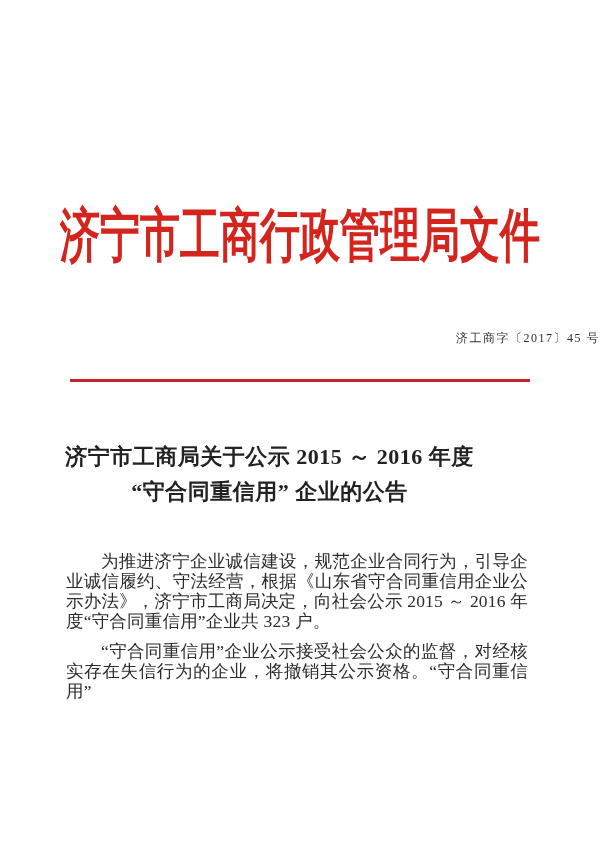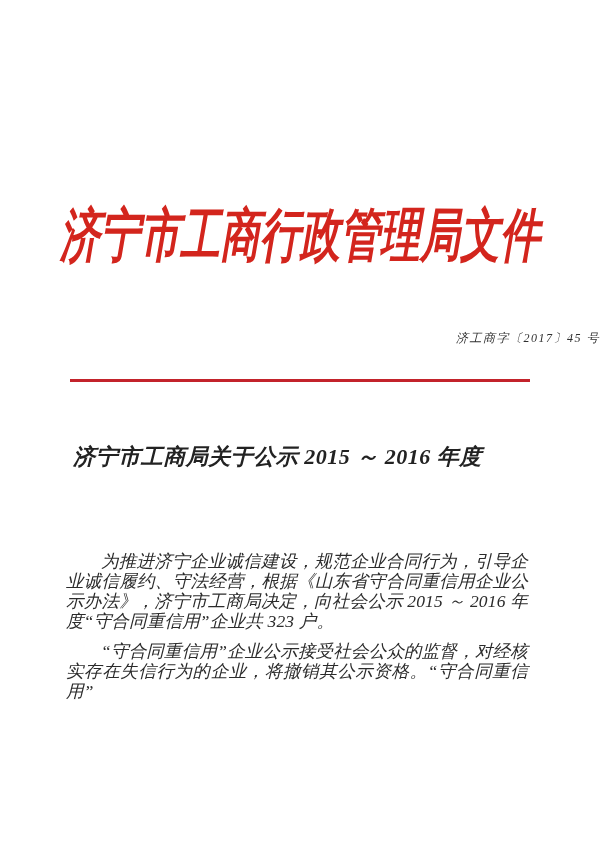--- a/index.html
+++ b/index.html
@@ -8,21 +8,20 @@
     background: #ffffff;
   }
   .page {
     position: relative;
     width: 600px;
     height: 848px;
     background: #ffffff;
     overflow: hidden;
     font-family: "Liberation Serif", "DejaVu Serif", serif;
     margin: 0 auto;
-    font-style: italic;
   }
   
   .letterhead {
     position: absolute;
     top: 206px;
     left: 0;
     width: 600px;
     height: 60px;
     display: flex;
     align-items: center;
@@ -62,21 +61,20 @@
     position: absolute;
     top: 439px;
     left: 0;
     width: 539px;
     text-align: center;
     font-weight: 700;
     font-size: 22px;
     line-height: 35px;
     color: #222222;
     letter-spacing: 0.5px;
-    padding-left: 8px;
   }
   
   .body-text {
     position: absolute;
     top: 551px;
     left: 66px;
     width: 462px;
     font-size: 17.5px;
     line-height: 20px;
     text-align: justify;
@@ -99,20 +97,21 @@
   <div class="letterhead">
     <span class="stretch" style="color: rgb(211, 37, 29);">济宁市工商行政管理局文件</span>
   </div>
 
   <div class="doc-number">济工商字〔2017〕45 号</div>
 
   <div class="red-rule" style="background-color: rgb(195, 35, 43);"></div>
 
   <div class="doc-title">
     <div>济宁市工商局关于公示 2015 ～ 2016 年度</div>
+    <div>“守合同重信用” 企业的公告</div>
   </div>
 
   <div class="body-text">
     <p>为推进济宁企业诚信建设，规范企业合同行为，引导企业诚信履约、守法经营，根据《山东省守合同重信用企业公示办法》，济宁市工商局决定，向社会公示 2015 ～ 2016 年度“守合同重信用”企业共 323 户。</p>
     <p>“守合同重信用”企业公示接受社会公众的监督，对经核实存在失信行为的企业，将撤销其公示资格。“守合同重信用”</p>
   </div>
 
 </div>
 
 </body></html>

